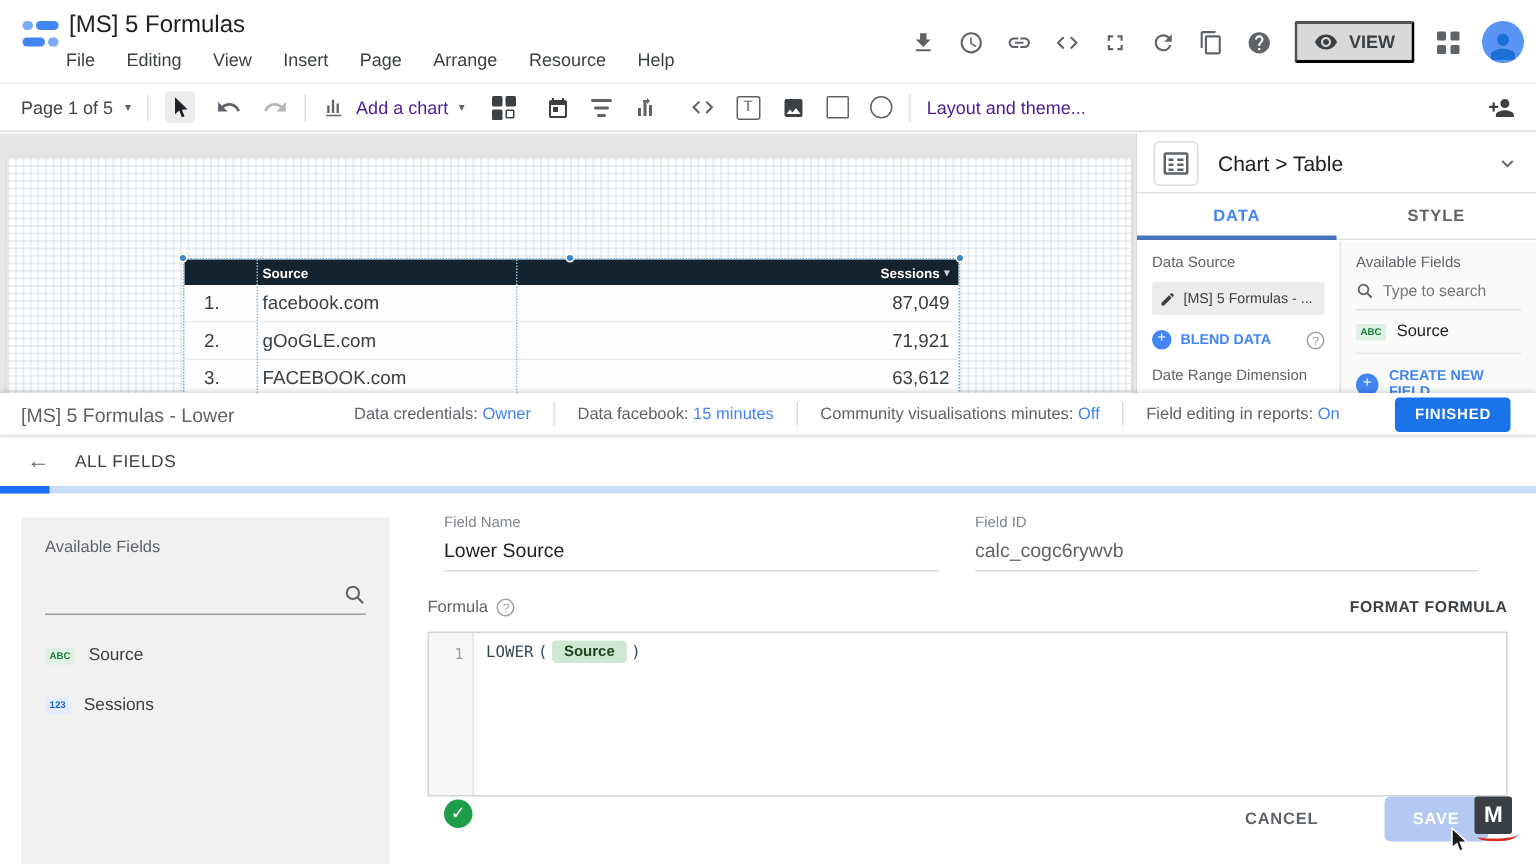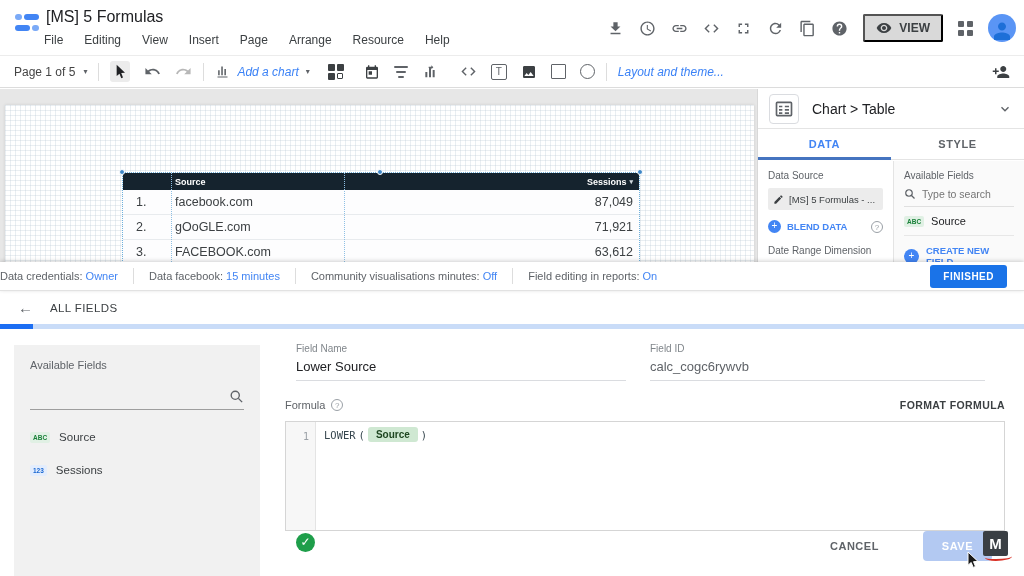--- a/index.html
+++ b/index.html
@@ -31,21 +31,21 @@
   
   .toolbar { position:absolute; top:56px; left:0; right:0; height:32px; background:#fff;
     border-bottom:1px solid #dcdcdc; display:flex; align-items:center; z-index:29;
     font-size:12px; color:#444; }
   .tsep { width:1px; height:18px; background:#ddd; margin:0 11px; }
   .tool { display:flex; align-items:center; color:#5f6368; cursor:pointer; }
   .tool + .tool { margin-left:14px; }
   .page-sel { margin-left:14px; display:flex; align-items:center; gap:8px; cursor:pointer; }
   .caret { font-size:8px; color:#5f6368; }
   .tool-active { background:#ececec; border-radius:3px; padding:3px; }
-  .lbl-gray { color:#3b82f6;font-style:italic; }
+  .lbl-gray { color:#4c1d95; }
   .tool-box-t { width:16px; height:16px; border:1.5px solid #5f6368; border-radius:2px;
     font-size:10px; display:flex; align-items:center; justify-content:center; color:#5f6368; }
   .tool-rect { width:15px; height:15px; border:1.5px solid #5f6368; border-radius:1px; }
   .tool-circ { width:15px; height:15px; border:1.5px solid #5f6368; border-radius:50%; }
   .filter-ic { display:flex; flex-direction:column; gap:3px; align-items:center; }
   .filter-ic i { display:block; height:2px; background:#5f6368; border-radius:1px; }
   .blocks { width:16px; height:16px; position:relative; }
   .blocks i { position:absolute; width:7px; height:7px; background:#3c4043; border-radius:1px; }
 
   
@@ -449,20 +449,21 @@
       </div>
       <div class="cnf-row">
         <span class="plus-circ" style="width:15px;height:15px;line-height:14px;">+</span>
         <span class="cnf-lbl">CREATE NEW FIELD</span>
       </div>
     </div>
   </div>
 </div>
 
 <div class="ds-bar">
+  <span class="ds-name">[MS] 5 Formulas - Lower</span>
   <span class="ds-item">
     <span>Data credentials:</span>
     <b>Owner</b>
   </span>
   <span class="ds-sep"></span>
   <span class="ds-item">
     <span>Data facebook:</span>
     <b>15 minutes</b>
   </span>
   <span class="ds-sep"></span>

